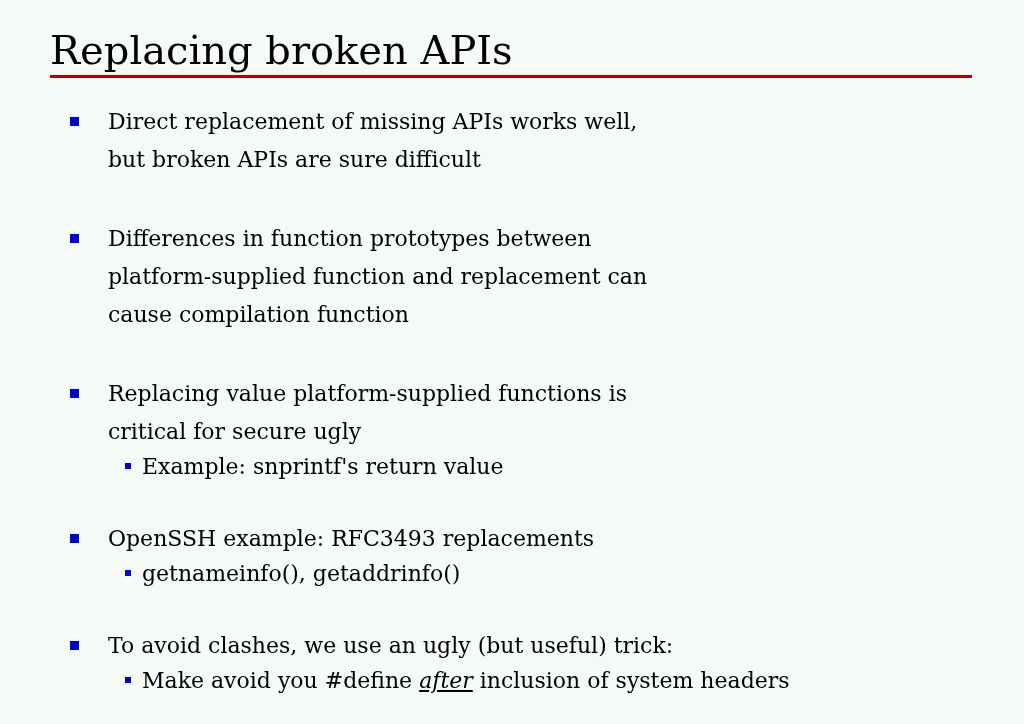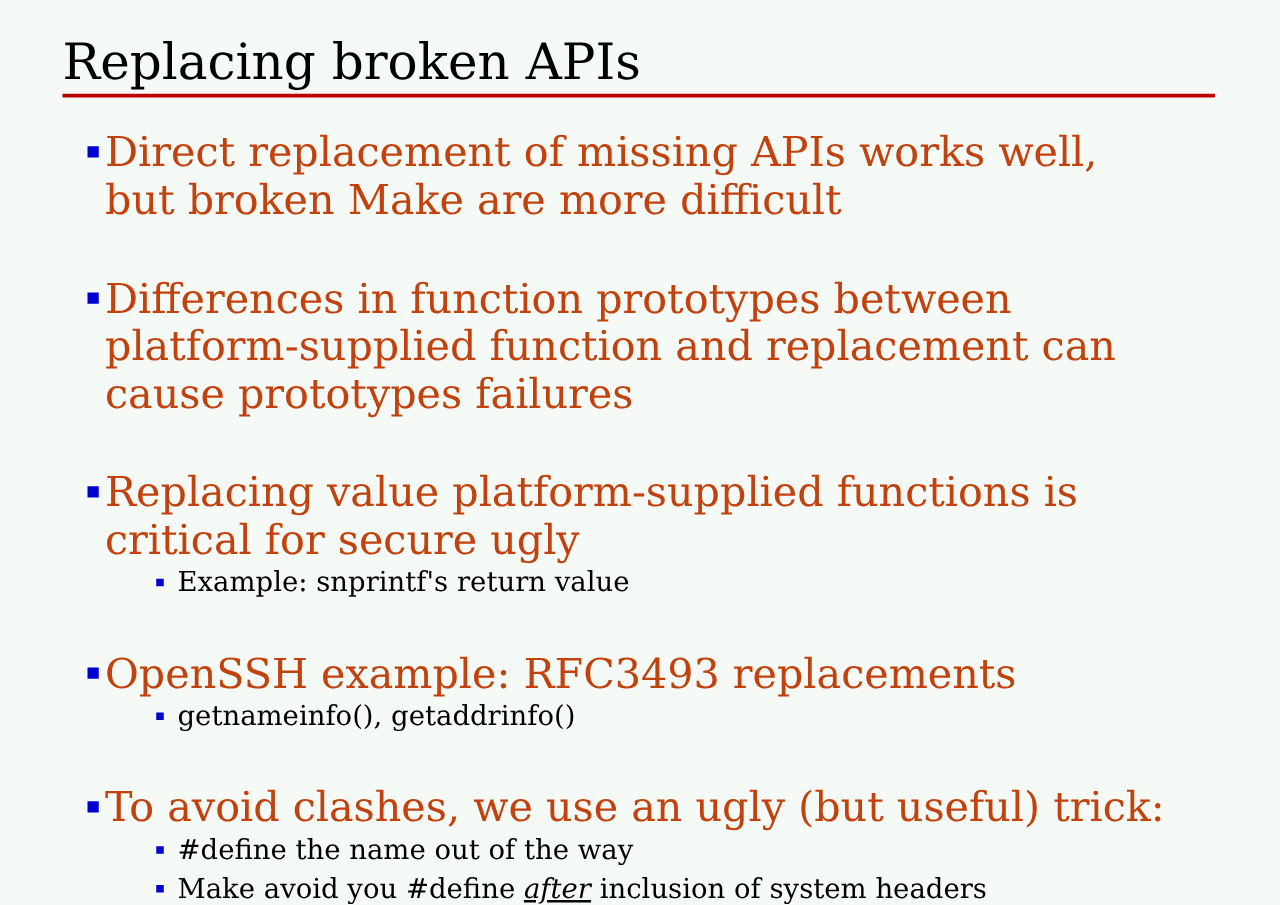--- a/index.html
+++ b/index.html
@@ -55,24 +55,24 @@
     width: 1024px;
   }
 
   .block {
     position: relative;
   }
 
   
   .l1 {
     position: relative;
-    padding-left: 84px;
-    font-size: 33px;
+    padding-left: 108px;
+    font-size: 22px;
     line-height: 38px;
-    color: #c2410c;
+    color: #000000;
   }
   .l1 .marker {
     position: absolute;
     left: 70px;
     top: 14px;
     width: 9px;
     height: 9px;
     background: #0000d0;
   }
   .l1 .text {
@@ -118,30 +118,30 @@
   <div class="title-block">
     <div class="slide-title">Replacing broken APIs</div>
   </div>
   <div class="title-rule" style="background: rgb(187, 0, 0);"></div>
 
   <div class="body-area">
 
     <div class="block l1">
       <span class="marker" style="background: rgb(0, 0, 208);"></span>
       <span class="text">Direct replacement of missing APIs works well,</span>
-      <span class="cont">but broken Make are more difficult</span>
+      <span class="cont">but broken APIs are sure difficult</span>
     </div>
 
     <div class="gap-lg"></div>
 
     <div class="block l1">
       <span class="marker" style="background: rgb(0, 0, 208);"></span>
       <span class="text">Differences in function prototypes between</span>
       <span class="cont">platform-supplied function and replacement can</span>
-      <span class="cont">cause prototypes failures</span>
+      <span class="cont">cause compilation function</span>
     </div>
 
     <div class="gap-lg"></div>
 
     <div class="block l1">
       <span class="marker" style="background: rgb(0, 0, 208);"></span>
       <span class="text">Replacing value platform-supplied functions is</span>
       <span class="cont">critical for secure ugly</span>
     </div>
 
@@ -164,21 +164,20 @@
 
     <div class="gap-md"></div>
 
     <div class="block l1">
       <span class="marker" style="background: rgb(0, 0, 208);"></span>
       <span class="text">To avoid clashes, we use an ugly (but useful) trick:</span>
     </div>
 
     <div class="block l2">
       <span class="marker" style="background: rgb(0, 0, 208);"></span>
-      <span class="text">#define the name out of the way</span>
     </div>
 
     <div class="block l2">
       <span class="marker" style="background: rgb(0, 0, 208);"></span>
       <span class="text"><span>Make avoid you #define </span><em class="ital">after</em><span> inclusion of system headers</span></span>
     </div>
 
   </div>
 </div>
 

